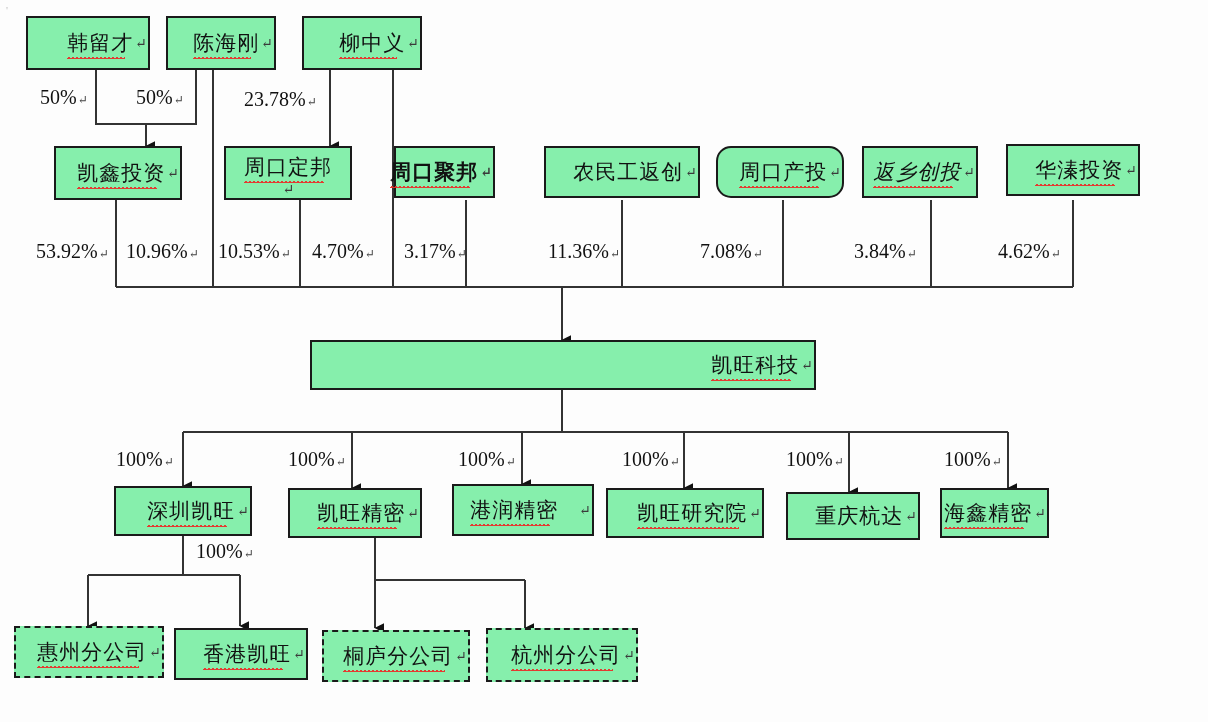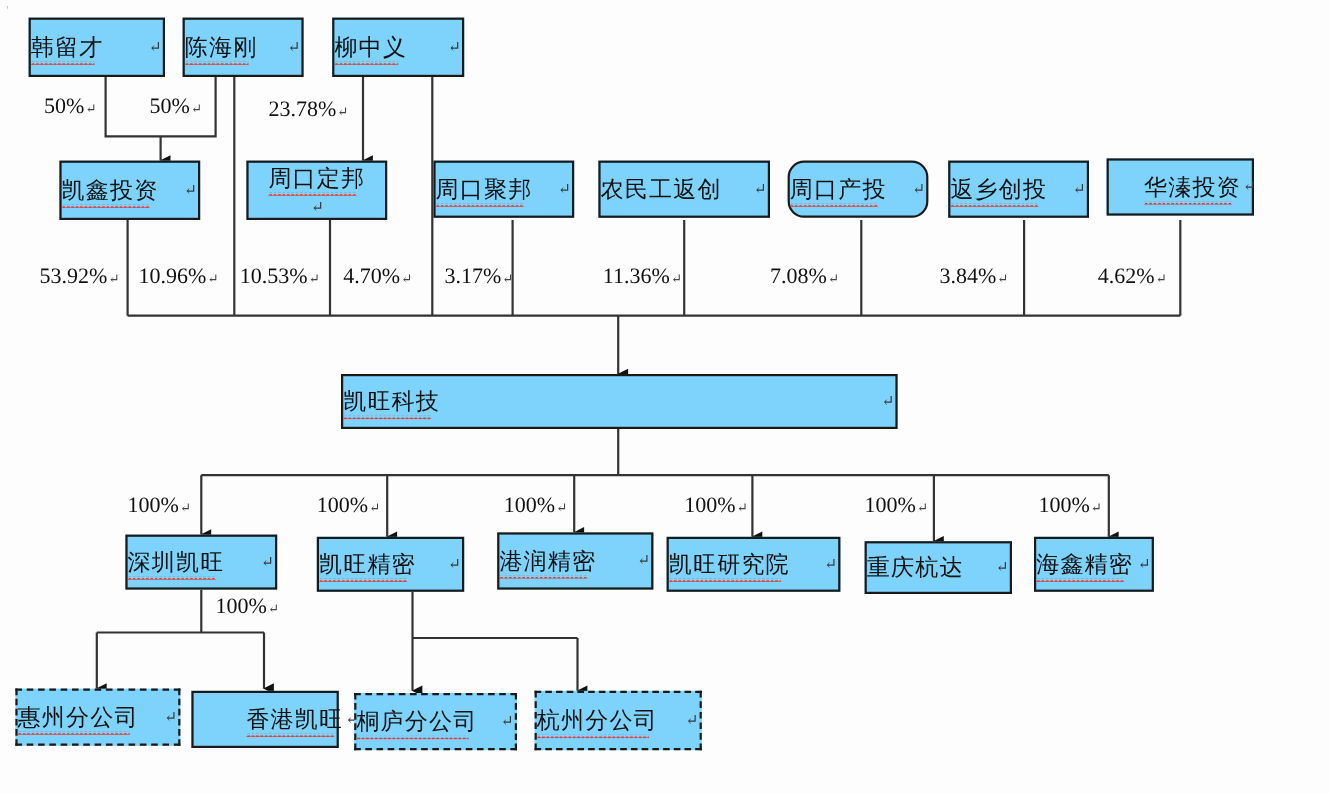--- a/index.html
+++ b/index.html
@@ -6,23 +6,23 @@
   body{
     font-family:"Liberation Serif","DejaVu Serif",serif;
     width:1208px;height:722px;overflow:hidden;
   }
   #stage{position:relative;width:1208px;height:722px;background:#fdfdfd;}
   svg#wires{position:absolute;left:0;top:0;width:1208px;height:722px;}
 
   .node{
     position:absolute;
     box-sizing:border-box;
-    background:#7dd3fc;
+    background:#86efac;
     border:2px solid #1a1a1a;
-    display:flex;align-items:center;justify-content:space-between;
+    display:flex;align-items:center;justify-content:flex-end;
     font-size:21px;
     color:#111;
     letter-spacing:1px;
     white-space:nowrap;
   }
   .node.dashed{border:2px dashed #1a1a1a;}
   .node .txt{position:relative;display:inline-block;}
   
   .node .txt.spell::after{
     content:"";
@@ -125,36 +125,36 @@
   <div class="node" style="left:54px;top:146px;width:128px;height:54px;">
     <span class="txt spell">凯鑫投资</span>
       <span class="pilcrow">↵</span>
   </div>
 
   <div class="node" style="left:224px;top:146px;width:128px;height:54px;flex-direction:column;">
     <span class="txt spell">周口定邦</span>
       <span class="pilcrow">↵</span>
   </div>
 
-  <div class="node" style="left:394px;top:146px;width:128px;height:52px;">
+  <div class="node" style="left:394px;top:146px;width:101px;height:52px;font-weight:bold;">
     <span class="txt spell">周口聚邦</span>
       <span class="pilcrow">↵</span>
   </div>
 
   <div class="node" style="left:544px;top:146px;width:156px;height:52px;">
     <span class="txt">农民工返创</span>
       <span class="pilcrow">↵</span>
   </div>
 
   <div class="node" style="left:716px;top:146px;width:128px;height:52px;border-radius:15px;">
     <span class="txt spell">周口产投</span>
       <span class="pilcrow">↵</span>
   </div>
 
-  <div class="node" style="left:862px;top:146px;width:128px;height:52px;">
+  <div class="node" style="left:862px;top:146px;width:116px;height:52px;font-style:italic;">
     <span class="txt spell">返乡创投</span>
       <span class="pilcrow">↵</span>
   </div>
 
   <div class="node" style="left:1006px;top:144px;width:134px;height:52px;padding-left:32px;">
     <span class="txt spell">华溱投资</span>
       <span class="pilcrow">↵</span>
   </div>
 
   <div class="node" style="left:310px;top:340px;width:506px;height:50px;">

